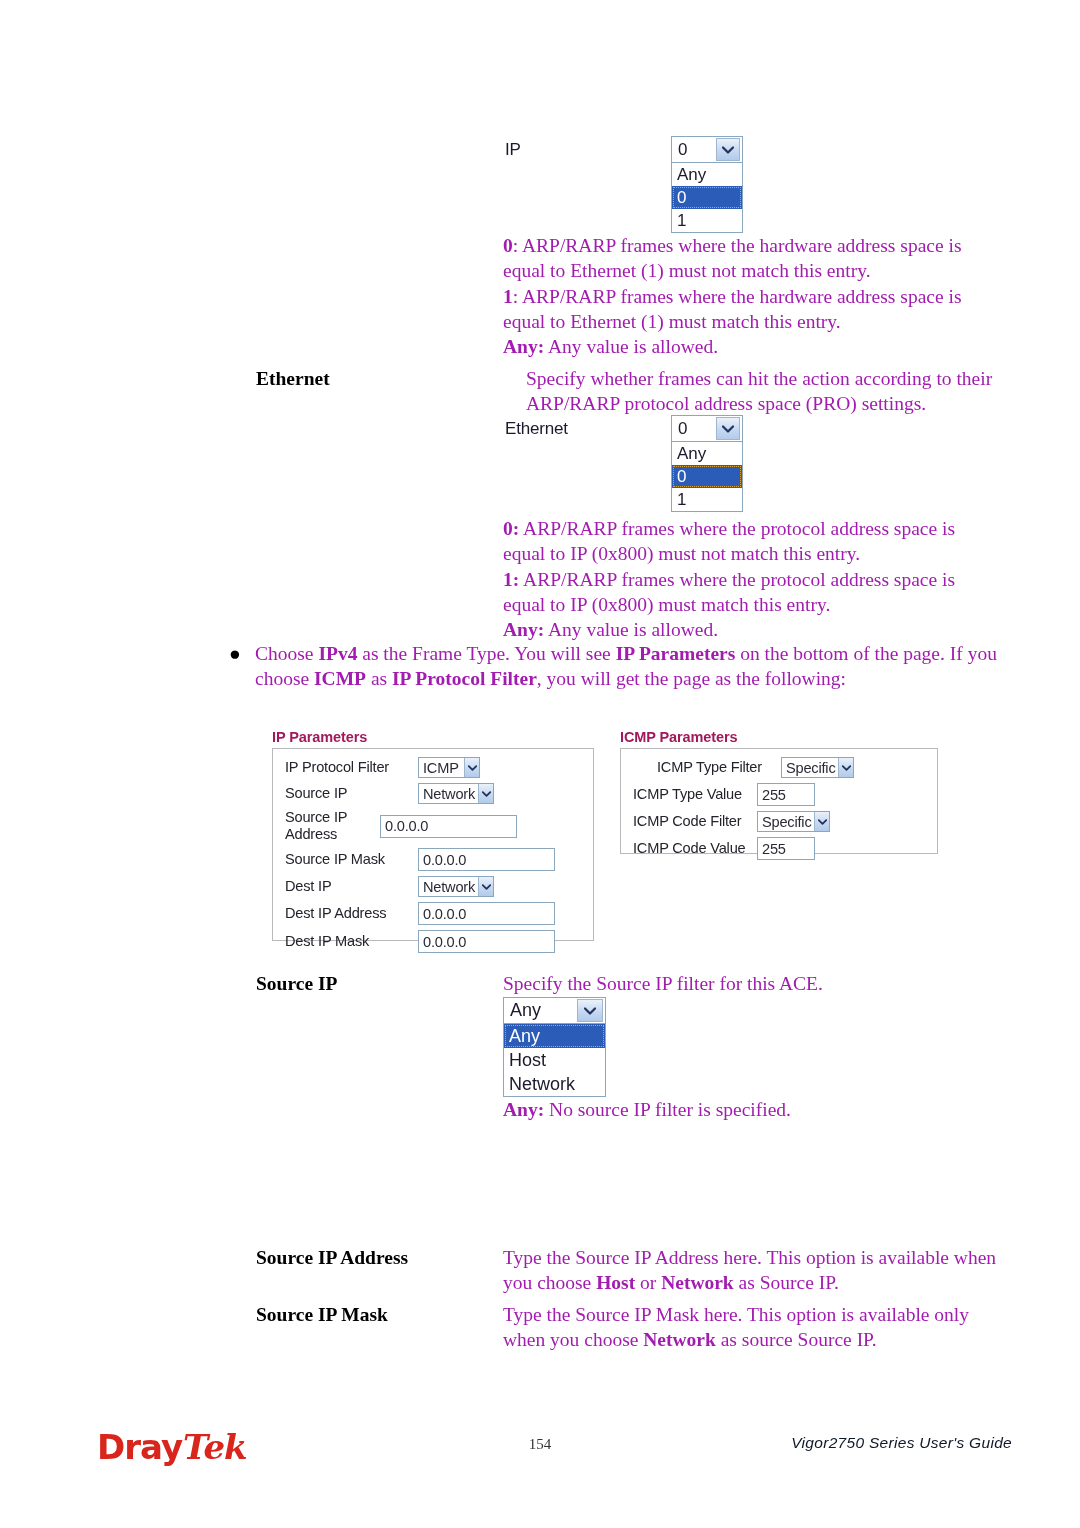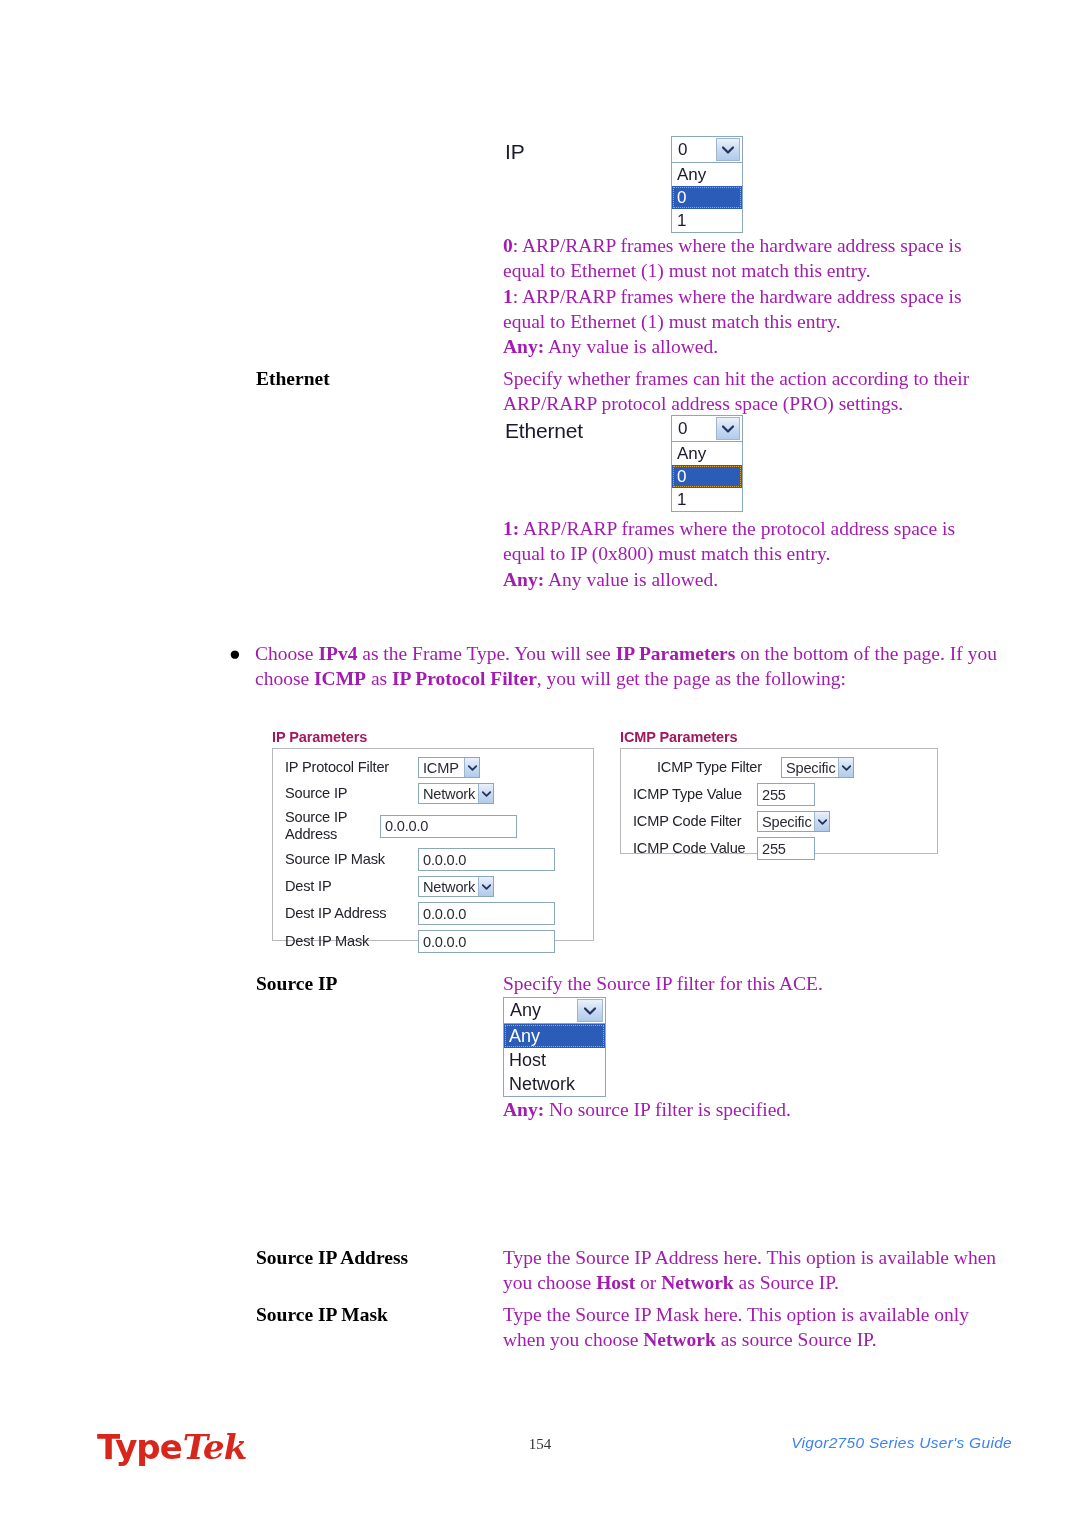--- a/index.html
+++ b/index.html
@@ -45,21 +45,21 @@
   .desc-col {
     flex: 1 1 auto;
   }
 
   
   .widget-group {
     position: absolute;
   }
   .widget-label {
     font-family: "Liberation Sans", sans-serif;
-    font-size: 21px;
+    font-size: 17px;
     color: #1a1a2e;
     letter-spacing: -0.2px;
   }
   .combo {
     position: relative;
     box-sizing: border-box;
     border: 1px solid #8ba7bd;
     background: #ffffff;
     display: flex;
     align-items: center;
@@ -225,21 +225,21 @@
     font-size: 15px;
     color: #333;
   }
   .guide-text {
     position: absolute;
     right: 68px;
     top: 1434px;
     font-family: "Liberation Sans", sans-serif;
     font-style: italic;
     font-size: 15.5px;
-    color: #3b82f6;
+    color: #0f172a;
     white-space: nowrap;
     letter-spacing: 0.3px;
   }
 </style>
 </head>
 <body>
 
 <div class="widget-group" style="left:505px; top:136px; width:300px;">
   <div class="widget-label" style="position:absolute; left:0px; top:4px;">IP</div>
 
@@ -266,21 +266,21 @@
   <div>
     <b>1</b><span>: ARP/RARP frames where the hardware address space is equal to Ethernet (1) must match this entry.</span>
   </div>
   <div>
     <b>Any:</b><span> Any value is allowed.</span>
   </div>
 </div>
 
 <div class="row" style="left:256px; top:366px; width:750px;">
   <div class="label-col term">Ethernet</div>
-  <div class="desc-col body-text" style="width:485px;">Specify whether frames can hit the action according to their ARP/RARP protocol address space (PRO) settings.</div>
+  <div class="desc-col body-text" style="width:485px;margin-left:23px;">Specify whether frames can hit the action according to their ARP/RARP protocol address space (PRO) settings.</div>
 </div>
 
 <div class="widget-group" style="left:505px; top:415px; width:300px;">
   <div class="widget-label" style="position:absolute; left:0px; top:4px;">Ethernet</div>
 
   <div class="combo" style="position:absolute; left:166px; top:0px; width:72px; height:27px;">
     <span class="combo-value" style="font-size:17px;">0</span>
     <span class="combo-arrow" style="width:24px; height:23px;">
       <svg width="12" height="8" viewBox="0 0 12 8" aria-hidden="true">
           <path d="M1 1.5 L6 6.5 L11 1.5" fill="none" stroke="#22335c" stroke-width="2.2" stroke-linecap="round" stroke-linejoin="round"></path>
@@ -289,20 +289,23 @@
   </div>
 
   <div class="optlist" style="position:absolute; left:166px; top:27px; width:72px;">
     <div class="opt" style="height:23px; font-size:17px;">Any</div>
     <div class="opt sel" style="height:23px; font-size:17px;">0</div>
     <div class="opt" style="height:23px; font-size:17px;">1</div>
   </div>
 </div>
 
 <div class="body-text" style="position:absolute; left:503px; top:516px; width:490px;">
+  <div>
+    <b>0:</b><span> ARP/RARP frames where the protocol address space is equal to IP (0x800) must not match this entry.</span>
+  </div>
   <div>
     <b>1:</b><span> ARP/RARP frames where the protocol address space is equal to IP (0x800) must match this entry.</span>
   </div>
   <div>
     <b>Any:</b><span> Any value is allowed.</span>
   </div>
 </div>
 
 <div class="bullet-item" style="left:215px; top:641px; width:790px;">
   <div class="bullet-dot">●</div>
@@ -463,16 +466,16 @@
 
 <div class="row" style="left:256px; top:1302px; width:750px;">
   <div class="label-col term">Source IP Mask</div>
   <div class="desc-col body-text" style="width:455px;">
     <span>Type the Source IP Mask here. This option is available only when you choose </span><b>Network</b><span> as source Source IP.</span>
   </div>
 </div>
 
 <div class="footer"></div>
 <div class="logo">
-  <span class="dray">Type</span><span class="tek">Tek</span>
+  <span class="dray">Dray</span><span class="tek">Tek</span>
 </div>
 <div class="page-num">154</div>
 <div class="guide-text">Vigor2750 Series User's Guide</div>
 
 </body></html>

